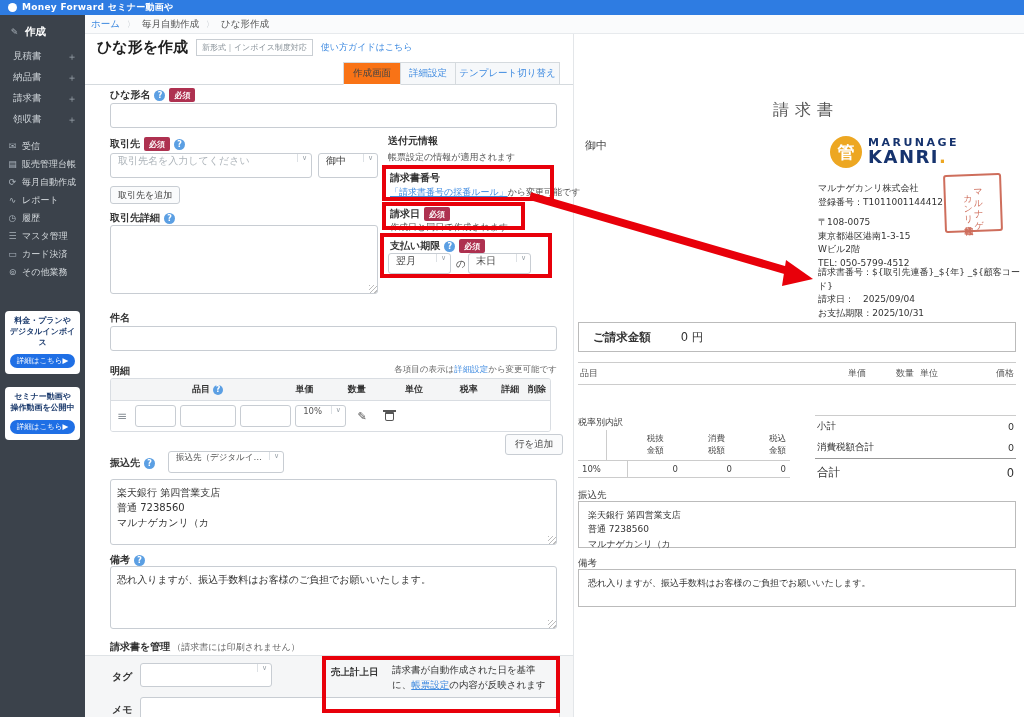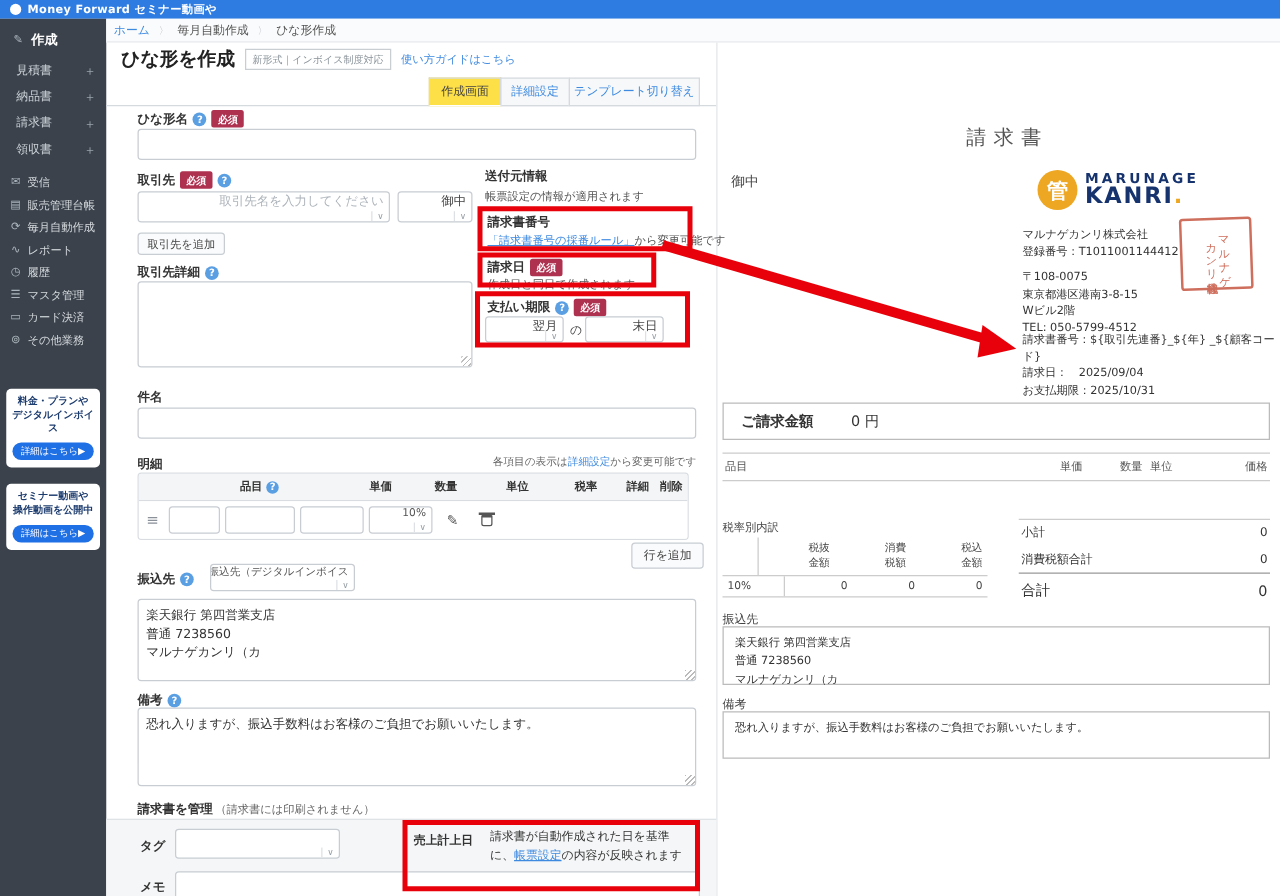--- a/index.html
+++ b/index.html
@@ -31,35 +31,35 @@
   .crumb-sep { color:#b9c0c6; font-size:8px; }
   .crumb-cur { color:#555; }
   #titlerow { left:97px; top:38px; display:flex; align-items:center; gap:8px; }
   #page-title { font-size:15px; font-weight:bold; color:#222; }
   #title-badge { border:1px solid #c9ced3; color:#8b949b; font-size:8px; padding:2px 5px; background:#fff; }
   #guide-link { color:#3e8ae0; font-size:9px; cursor:pointer; }
 
   
   #tabline { left:85px; top:84px; width:488px; height:1px; background:#d5dade; }
   .tab { position:absolute; top:62px; height:23px; display:flex; align-items:center; justify-content:center; font-size:9.5px; border:1px solid #d5dade; background:#f6f8fa; color:#3e8ae0; cursor:pointer; }
-  #tab0 { left:343px; width:58px; background:#fde047; color:#444; border-bottom:1px solid #fff; z-index:2; }
+  #tab0 { left:343px; width:58px; background:#f97316; color:#444; border-bottom:1px solid #fff; z-index:2; }
   #tab1 { left:400px; width:56px; }
   #tab2 { left:455px; width:105px; }
   #pane-divider { left:573px; top:34px; width:1px; height:683px; background:#e3e6e9; }
 
   
   .lbl { font-size:10px; font-weight:bold; color:#333; display:flex; align-items:center; gap:4px; white-space:nowrap; }
   .q { width:11px; height:11px; border-radius:50%; background:#5b9fe3; color:#fff; font-size:8px; display:inline-flex; align-items:center; justify-content:center; flex:none; cursor:pointer; }
   .req { background:#ae3150; color:#fff; font-size:8px; padding:1.5px 5px; border-radius:2px; font-weight:bold; flex:none; }
   .inp, .ta, .combo { border:1px solid #c8cdd3; border-radius:3px; background:#fff; font-size:10px; color:#333; font-family:inherit; }
   .inp::placeholder, .ta::placeholder { color:#adb4ba; }
   .ta { resize:none; padding:5px 6px; line-height:1.5;
        background-image:repeating-linear-gradient(135deg,#bbb 0 1px,transparent 1px 3px);
        background-size:8px 8px; background-position:right bottom; background-repeat:no-repeat; }
-  .combo { display:flex; align-items:flex-end; padding:0 4px 0 7px; cursor:pointer; white-space:nowrap; overflow:hidden;flex-direction:column; }
+  .combo { display:flex; align-items:flex-start; padding:0 4px 0 7px; cursor:pointer; white-space:nowrap; overflow:hidden; }
   .combo .val { flex:1; overflow:hidden; text-overflow:ellipsis; color:#555; }
   .combo .chev { border-left:1px solid #dde1e5; color:#98a0a7; font-size:7px; padding-left:4px; margin-left:4px; flex:none; }
   .btn { border:1px solid #c8cdd3; border-radius:3px; background:#fafbfc; font-size:9.5px; color:#444; display:inline-flex; align-items:center; justify-content:center; cursor:pointer; }
   .redbox { border:4px solid #e8000a; background:transparent; }
   .link { color:#3e8ae0; cursor:pointer; }
   .note { font-size:9px; color:#555; }
 
   
   #items-table { left:110px; top:378px; width:441px; border:1px solid #d9dde2; border-radius:3px; overflow:hidden; }
   .it-head { display:flex; background:#f4f5f6; border-bottom:1px solid #d9dde2; font-size:9px; font-weight:bold; }
@@ -375,21 +375,21 @@
     <div class="l2"><span>KANRI</span><span class="dot">.</span></div>
   </div>
 </div>
 <div id="pv-stamp" class="abs">マルナゲカンリ株式会社印</div>
 
 <div class="abs pv-small" style="left:818px; top:182px;">
   <div>マルナゲカンリ株式会社</div>
   <div>登録番号：T1011001144412</div>
   <div style="height:7px;"></div>
   <div>〒108-0075</div>
-  <div>東京都港区港南3-8-15</div>
+  <div>東京都港区港南1-3-15</div>
   <div>Wビル2階</div>
   <div>TEL: 050-5799-4512</div>
 </div>
 
 <div class="abs pv-small" style="left:818px; top:266px;">
   <div>請求書番号：${取引先連番}_${年} _${顧客コード}</div>
   <div>請求日：　2025/09/04</div>
   <div>お支払期限：2025/10/31</div>
 </div>
 

